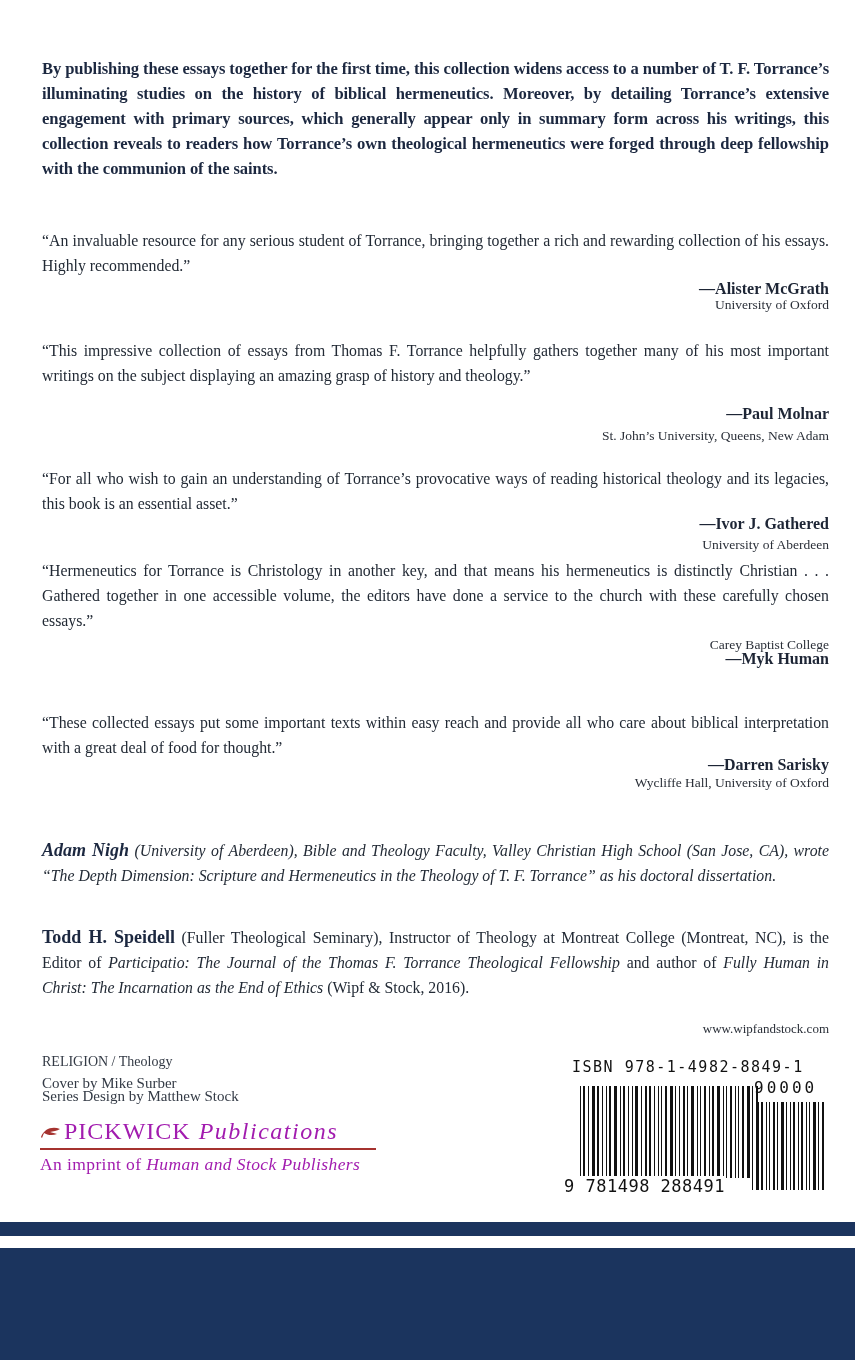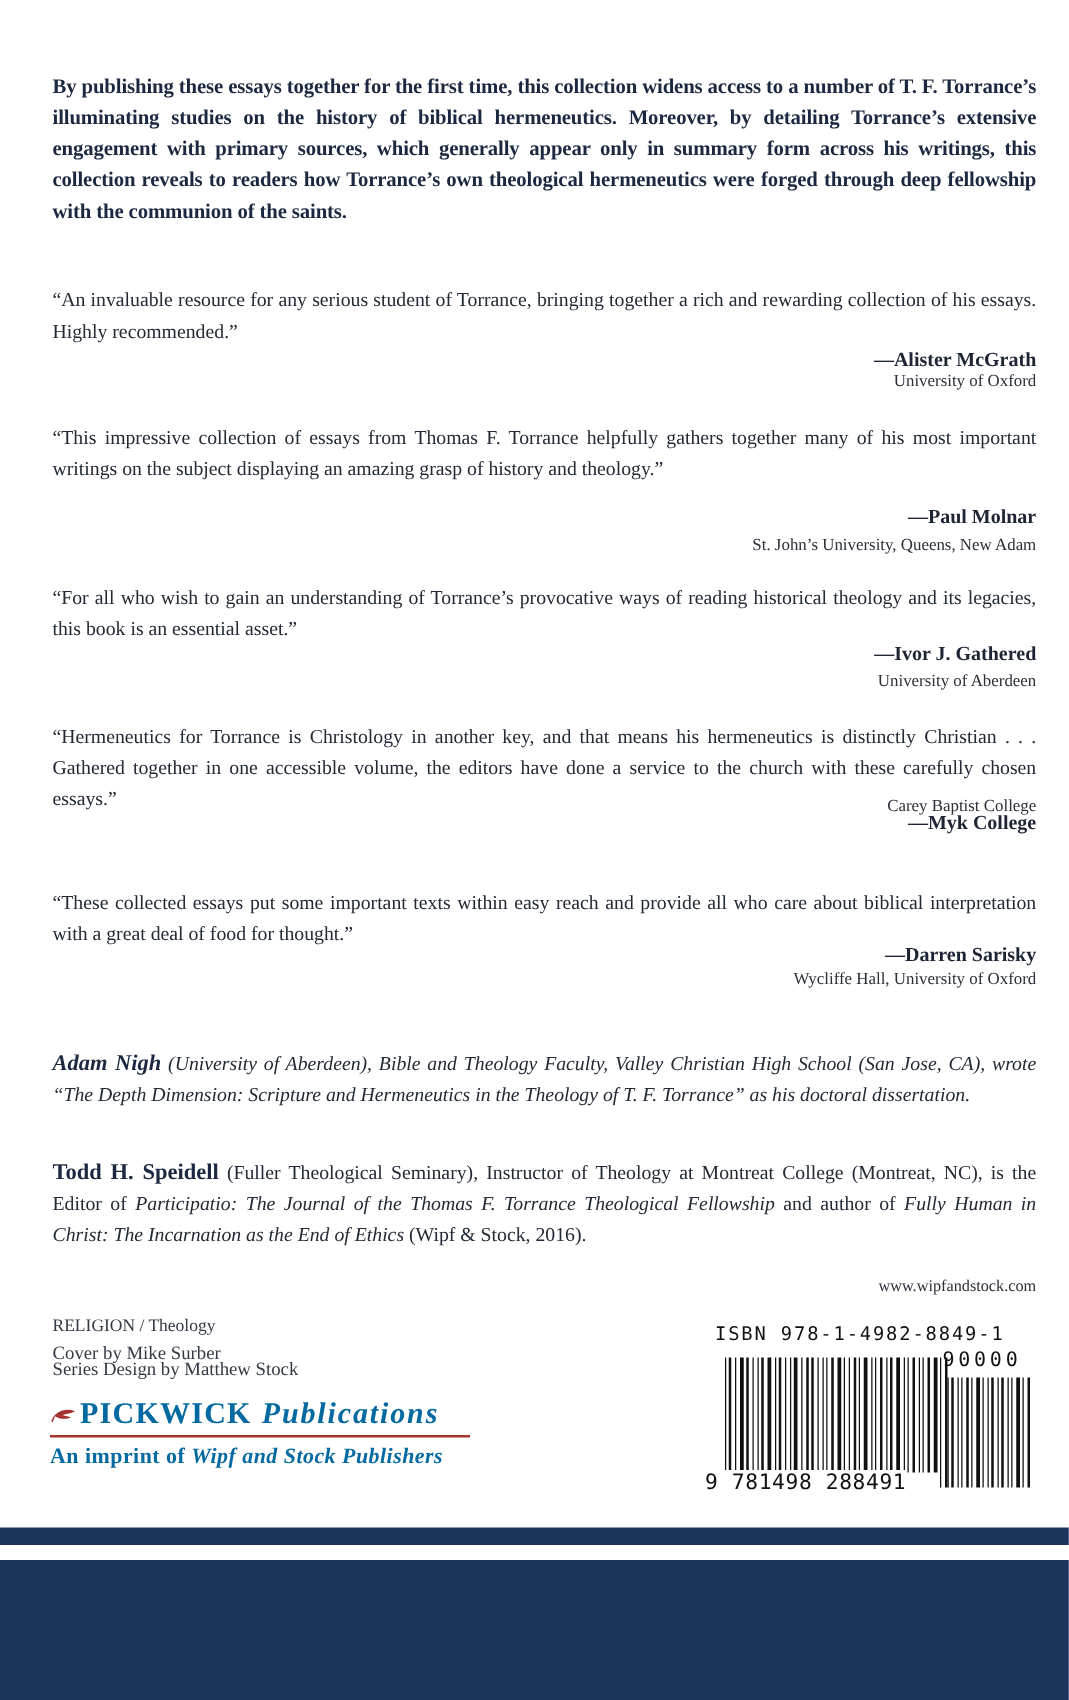--- a/index.html
+++ b/index.html
@@ -26,21 +26,21 @@
     }
     .bio {
       left: 42px; width: 787px; font-size: 15.8px; line-height: 25px;
       text-align: justify; color: #222a35;
     }
     .bio b { font-size: 18px; color: #1c2840; }
     .url { right: 26px; top: 1021px; font-size: 13px; color: #2a2f38; }
     .category { left: 42px; top: 1054px; font-size: 14px; color: #333a45; }
     .credits { left: 42px; font-size: 15px; color: #333a45; line-height: 13px; }
     .pickwick {
-      left: 40px; top: 1118px; width: 336px; color: #0369a1; font-weight: bold;
+      left: 40px; top: 1118px; width: 336px; color: #a21caf;
     }
     .pickwick .row1 { font-size: 24px; letter-spacing: 1px; white-space: nowrap; display: flex; align-items: flex-end; }
     .pickwick .row1 .pub { font-style: italic; margin-left: 8px; letter-spacing: 1.5px; }
     .pickwick .rule { height: 2px; background: #a5322f; margin: 3px 0 4px 0; }
     .pickwick .row2 { font-size: 17.5px; white-space: nowrap; letter-spacing: 0.4px; }
     .pickwick .row2 i { font-style: italic; }
     .feather { display: inline-block; width: 22px; height: 14px; margin-right: 2px; margin-bottom: 6px; }
     .barcode-wrap { left: 562px; top: 1058px; width: 260px; height: 140px; }
     .isbn-top {
       position: absolute; left: 10px; top: 0; font-family: "DejaVu Sans Mono", monospace;
@@ -71,22 +71,22 @@
 <div class="abs attrib-aff" style="top:297px;">University of Oxford</div>
 
 <div class="abs quote" style="top:338px;">“This impressive collection of essays from Thomas F. Torrance helpfully gathers together many of his most important writings on the subject displaying an amazing grasp of history and theology.”</div>
 <div class="abs attrib-name" style="top:405px;">—Paul Molnar</div>
 <div class="abs attrib-aff" style="top:428px;">St. John’s University, Queens, New Adam</div>
 
 <div class="abs quote" style="top:466px;">“For all who wish to gain an understanding of Torrance’s provocative ways of reading historical theology and its legacies, this book is an essential asset.”</div>
 <div class="abs attrib-name" style="top:515px;">—Ivor J. Gathered</div>
 <div class="abs attrib-aff" style="top:537px;">University of Aberdeen</div>
 
-<div class="abs quote" style="top:577px;">“Hermeneutics for Torrance is Christology in another key, and that means his hermeneutics is distinctly Christian . . . Gathered together in one accessible volume, the editors have done a service to the church with these carefully chosen essays.”</div>
-<div class="abs attrib-name" style="top:650px;">—Myk College</div>
+<div class="abs quote" style="top:558px;">“Hermeneutics for Torrance is Christology in another key, and that means his hermeneutics is distinctly Christian . . . Gathered together in one accessible volume, the editors have done a service to the church with these carefully chosen essays.”</div>
+<div class="abs attrib-name" style="top:650px;">—Myk Human</div>
 <div class="abs attrib-aff" style="top:637px;">Carey Baptist College</div>
 
 <div class="abs quote" style="top:710px;">“These collected essays put some important texts within easy reach and provide all who care about biblical interpretation with a great deal of food for thought.”</div>
 <div class="abs attrib-name" style="top:756px;">—Darren Sarisky</div>
 <div class="abs attrib-aff" style="top:775px;">Wycliffe Hall, University of Oxford</div>
 
 <div class="abs bio" style="top:838px;font-style:italic;"><b>Adam Nigh</b><span> (University of Aberdeen), Bible and Theology Faculty, Valley Christian High School (San Jose, CA), wrote “The Depth Dimension: Scripture and Hermeneutics in the Theology of T. F. Torrance” as his doctoral dissertation.</span></div>
 
 <div class="abs bio" style="top:925px;"><b>Todd H. Speidell</b><span> (Fuller Theological Seminary), Instructor of Theology at Montreat College (Montreat, NC), is the Editor of </span><i>Participatio: The Journal of the Thomas F. Torrance Theological Fellowship</i><span> and author of </span><i>Fully Human in Christ: The Incarnation as the End of Ethics</i><span> (Wipf &amp; Stock, 2016).</span></div>
 
@@ -98,21 +98,21 @@
 
 <div class="abs pickwick">
   <div class="row1">
     <svg class="feather" viewBox="0 0 22 14">
       <path d="M1 12 C4 4, 12 1, 20 4 C17 6, 13 6, 10 7 C12 8, 15 8, 17 9 C12 11, 7 10, 4 8 L2 13 Z" fill="#a5322f"></path>
     </svg>
     <span>PICKWICK</span>
     <span class="pub">Publications</span>
   </div>
   <div class="rule"></div>
-  <div class="row2"><span>An imprint of </span><i>Wipf and Stock Publishers</i></div>
+  <div class="row2"><span>An imprint of </span><i>Human and Stock Publishers</i></div>
 </div>
 
 <div class="abs barcode-wrap">
   <div class="isbn-top">ISBN 978-1-4982-8849-1</div>
   <div class="addon-num">90000</div>
   <div class="bars-main" id="bars-main">
       <div class="bar" style="width: 1px; margin-right: 2px; height: 100%;"></div>
       <div class="bar" style="width: 2px; margin-right: 3px; height: 100%;"></div>
       <div class="bar" style="width: 1px; margin-right: 3px; height: 88%;"></div>
       <div class="bar" style="width: 3px; margin-right: 2px; height: 88%;"></div>

